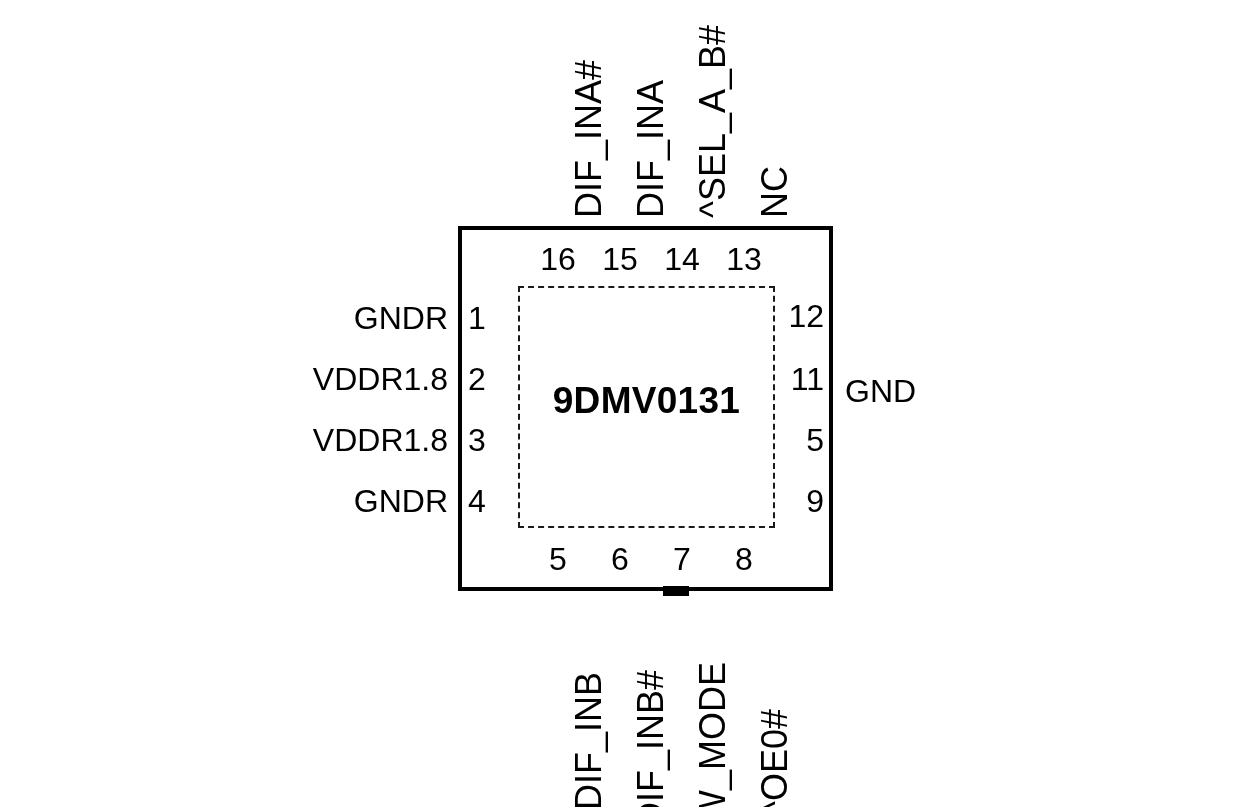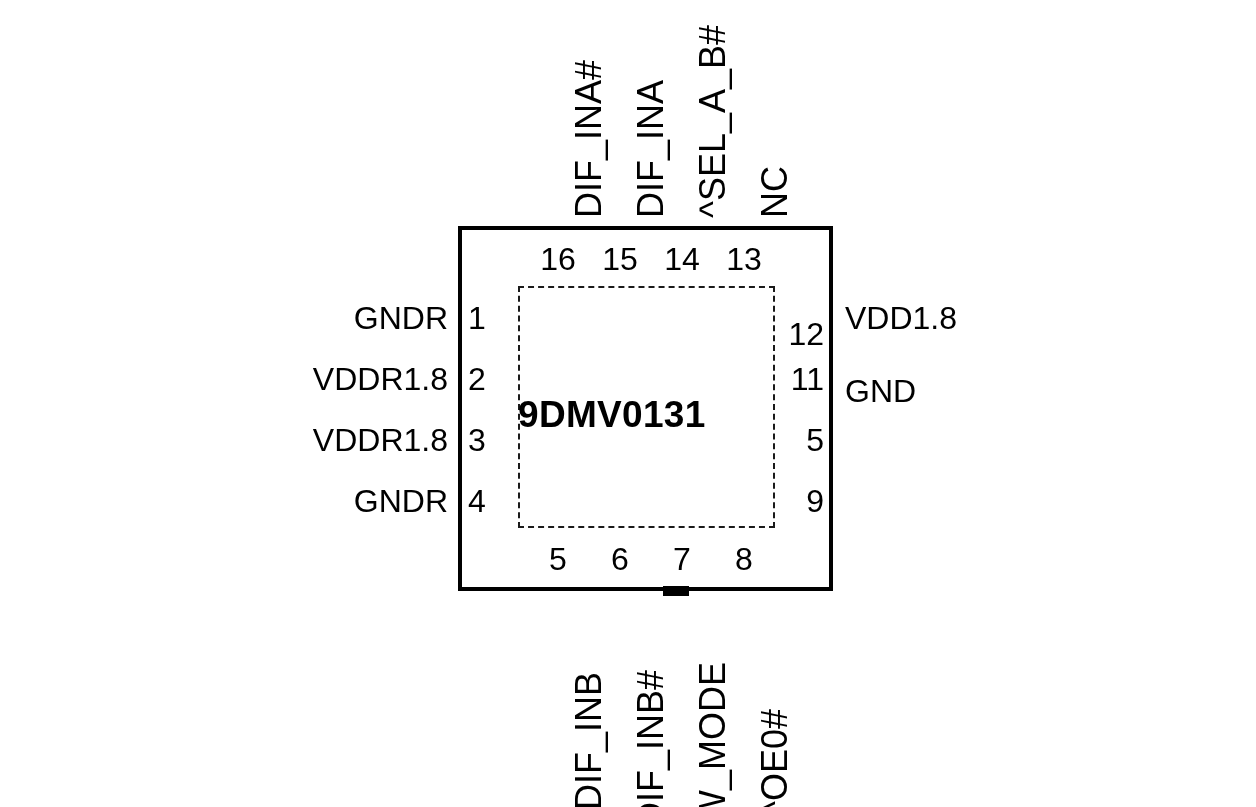--- a/index.html
+++ b/index.html
@@ -42,26 +42,25 @@
     border: 2px dashed #1a1a1a;
     box-sizing: border-box;
   }
 
   
   .part-number {
     position: absolute;
     left: 518px;
     top: 380px;
     width: 257px;
-    text-align: left;
+    text-align: center;
     font-size: 37px;
     font-weight: bold;
     letter-spacing: 0.3px;
     white-space: nowrap;
-    margin-top: 14px;
   }
 
   
   .pin-num {
     position: absolute;
     font-size: 32px;
     line-height: 1;
     white-space: nowrap;
   }
   .pin-num.left   { text-align: left;  }
@@ -110,22 +109,21 @@
 
   <div class="pin-label-h left" style="left:178px; top:363px; width:270px;">VDDR1.8</div>
   <div class="pin-num left" style="left:468px; top:363px; width:44px;">2</div>
 
   <div class="pin-label-h left" style="left:178px; top:424px; width:270px;">VDDR1.8</div>
   <div class="pin-num left" style="left:468px; top:424px; width:44px;">3</div>
 
   <div class="pin-label-h left" style="left:178px; top:485px; width:270px;">GNDR</div>
   <div class="pin-num left" style="left:468px; top:485px; width:44px;">4</div>
 
-  <div class="pin-num right" style="left:780px; top:318px; width:44px;">12</div>
-  <div class="pin-label-h right" style="left:845px; top:302px; width:300px;">VDD1.8</div>
+  <div class="pin-num right" style="left:780px; top:300px; width:44px;">12</div>
 
   <div class="pin-num right" style="left:780px; top:363px; width:44px;">11</div>
   <div class="pin-label-h right" style="left:845px; top:363px; width:300px;margin-top:12px;">GND</div>
 
   <div class="pin-num right" style="left:780px; top:424px; width:44px;">5</div>
 
   <div class="pin-num right" style="left:780px; top:485px; width:44px;">9</div>
 
   <div class="pin-num topbot" style="left:528px; top:243px; width:60px;">16</div>
   <div class="pin-num topbot" style="left:590px; top:243px; width:60px;">15</div>

